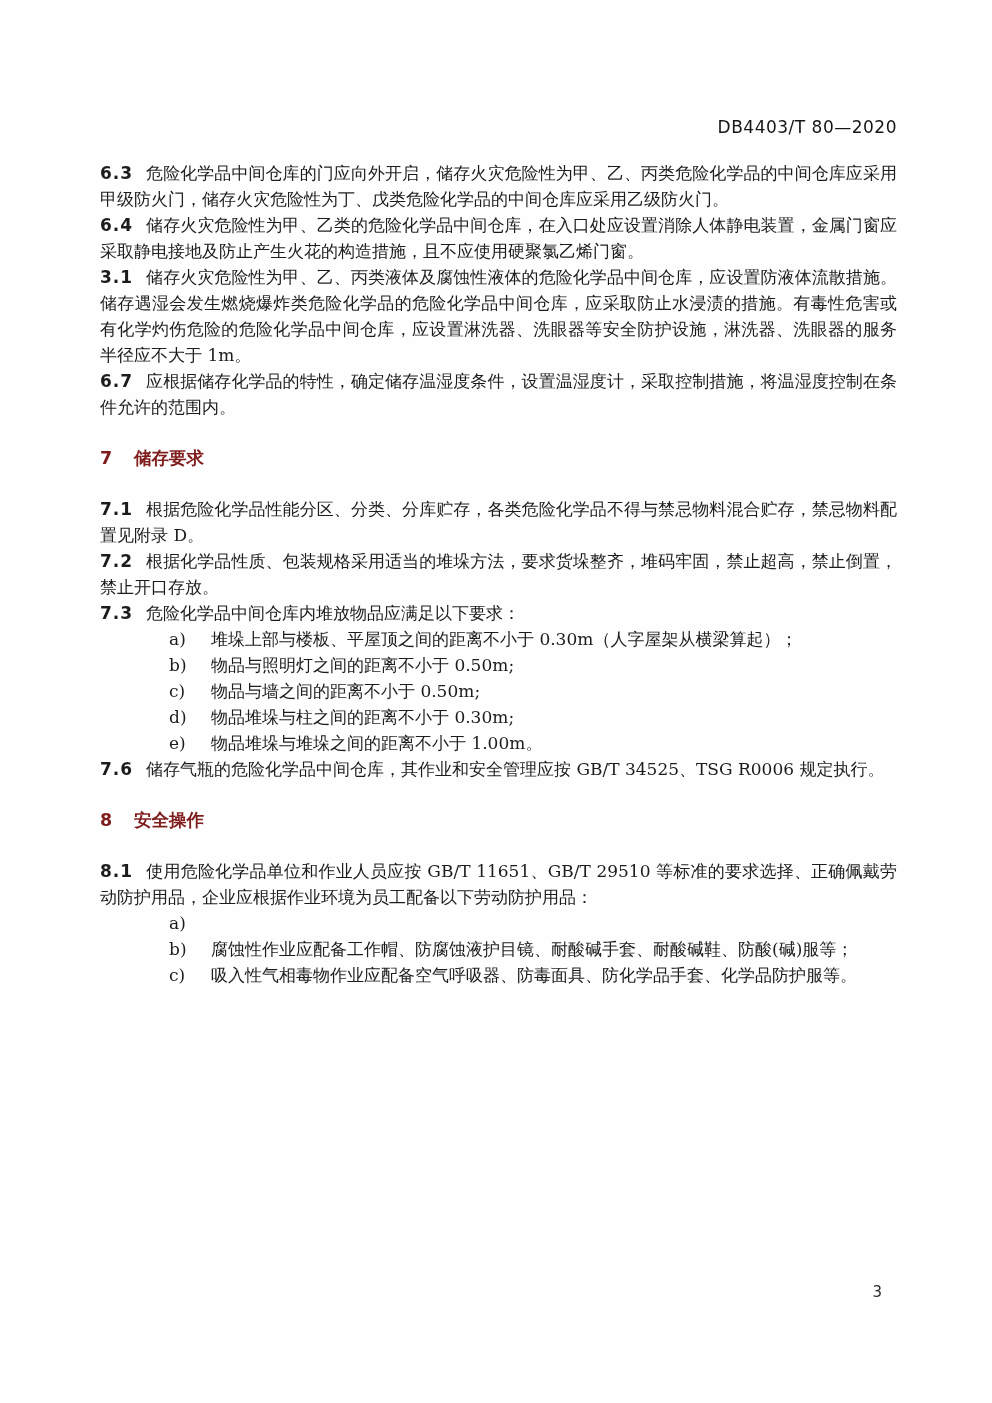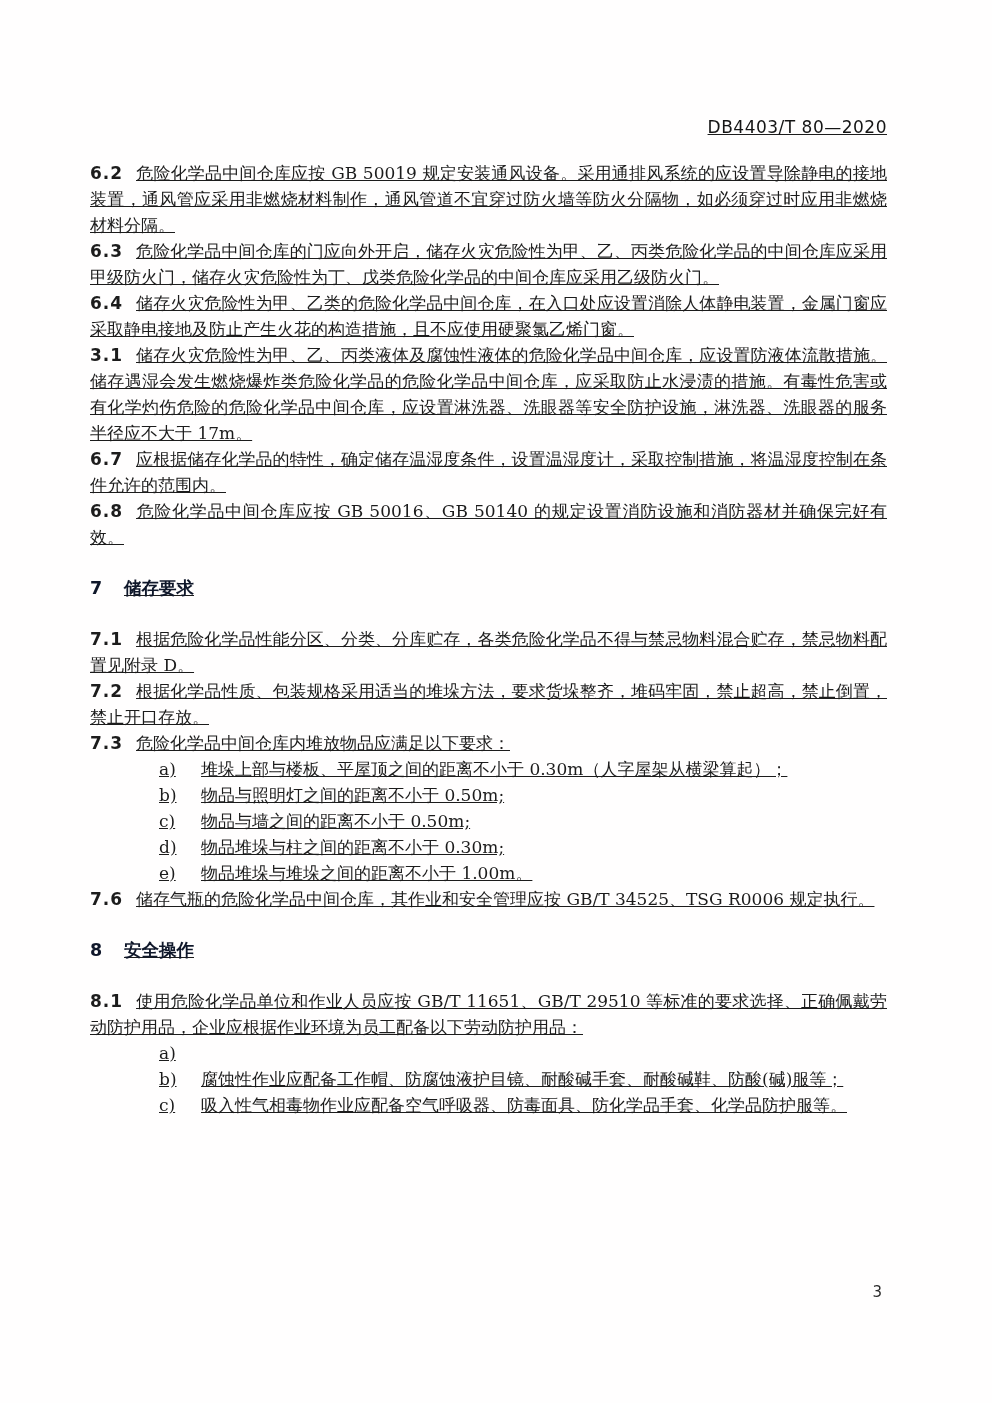--- a/index.html
+++ b/index.html
@@ -7,24 +7,23 @@
     position: relative;
     width: 992px;
     height: 1403px;
     background: #fffefe;
     overflow: hidden;
     font-family: "DejaVu Serif", "Liberation Serif", serif;
     color: #1c1c1c;
   }
   .content {
     position: absolute;
-    left: 90px;
+    left: 100px;
     top: 0;
     width: 797px;
-    text-decoration: underline;
   }
   .doc-header {
     margin-top: 116px;
     margin-bottom: 22px;
     text-align: right;
     font-family: "DejaVu Sans", "Liberation Sans", sans-serif;
     font-size: 17px;
     letter-spacing: 0.5px;
     color: #151515;
     line-height: 22px;
@@ -41,21 +40,21 @@
     display: inline-block;
     min-width: 46px;
     letter-spacing: 1px;
   }
   .section-heading {
     margin: 25px 0 25px 0;
     font-family: "DejaVu Sans", "Liberation Sans", sans-serif;
     font-weight: bold;
     font-size: 17.5px;
     line-height: 26px;
-    color: #0f172a;
+    color: #7f1d1d;
   }
   .section-heading .num {
     display: inline-block;
     min-width: 34px;
   }
   .list-item {
     display: flex;
     font-size: 17px;
     line-height: 26px;
     padding-left: 69px;
@@ -81,26 +80,24 @@
 <body>
 
 <div class="page">
   <div class="content">
 
     <div class="doc-header">
       <span>DB4403/T 80—2020</span>
     </div>
 
     <div>
-      <p class="clause"><span class="num">6.2</span><span>危险化学品中间仓库应按 GB 50019 规定安装通风设备。采用通排风系统的应设置导除静电的接地装置，通风管应采用非燃烧材料制作，通风管道不宜穿过防火墙等防火分隔物，如必须穿过时应用非燃烧材料分隔。</span></p>
       <p class="clause"><span class="num">6.3</span><span>危险化学品中间仓库的门应向外开启，储存火灾危险性为甲、乙、丙类危险化学品的中间仓库应采用甲级防火门，储存火灾危险性为丁、戊类危险化学品的中间仓库应采用乙级防火门。</span></p>
       <p class="clause"><span class="num">6.4</span><span>储存火灾危险性为甲、乙类的危险化学品中间仓库，在入口处应设置消除人体静电装置，金属门窗应采取静电接地及防止产生火花的构造措施，且不应使用硬聚氯乙烯门窗。</span></p>
-      <p class="clause"><span class="num">3.1</span><span>储存火灾危险性为甲、乙、丙类液体及腐蚀性液体的危险化学品中间仓库，应设置防液体流散措施。储存遇湿会发生燃烧爆炸类危险化学品的危险化学品中间仓库，应采取防止水浸渍的措施。有毒性危害或有化学灼伤危险的危险化学品中间仓库，应设置淋洗器、洗眼器等安全防护设施，淋洗器、洗眼器的服务半径应不大于 17m。</span></p>
+      <p class="clause"><span class="num">3.1</span><span>储存火灾危险性为甲、乙、丙类液体及腐蚀性液体的危险化学品中间仓库，应设置防液体流散措施。储存遇湿会发生燃烧爆炸类危险化学品的危险化学品中间仓库，应采取防止水浸渍的措施。有毒性危害或有化学灼伤危险的危险化学品中间仓库，应设置淋洗器、洗眼器等安全防护设施，淋洗器、洗眼器的服务半径应不大于 1m。</span></p>
       <p class="clause"><span class="num">6.7</span><span>应根据储存化学品的特性，确定储存温湿度条件，设置温湿度计，采取控制措施，将温湿度控制在条件允许的范围内。</span></p>
-      <p class="clause"><span class="num">6.8</span><span>危险化学品中间仓库应按 GB 50016、GB 50140 的规定设置消防设施和消防器材并确保完好有效。</span></p>
     </div>
 
     <div class="section-heading"><span class="num">7</span><span>储存要求</span></div>
 
     <div>
       <p class="clause"><span class="num">7.1</span><span>根据危险化学品性能分区、分类、分库贮存，各类危险化学品不得与禁忌物料混合贮存，禁忌物料配置见附录 D。</span></p>
       <p class="clause"><span class="num">7.2</span><span>根据化学品性质、包装规格采用适当的堆垛方法，要求货垛整齐，堆码牢固，禁止超高，禁止倒置，禁止开口存放。</span></p>
       <p class="clause"><span class="num">7.3</span><span>危险化学品中间仓库内堆放物品应满足以下要求：</span></p>
 
       <div class="list-item">

